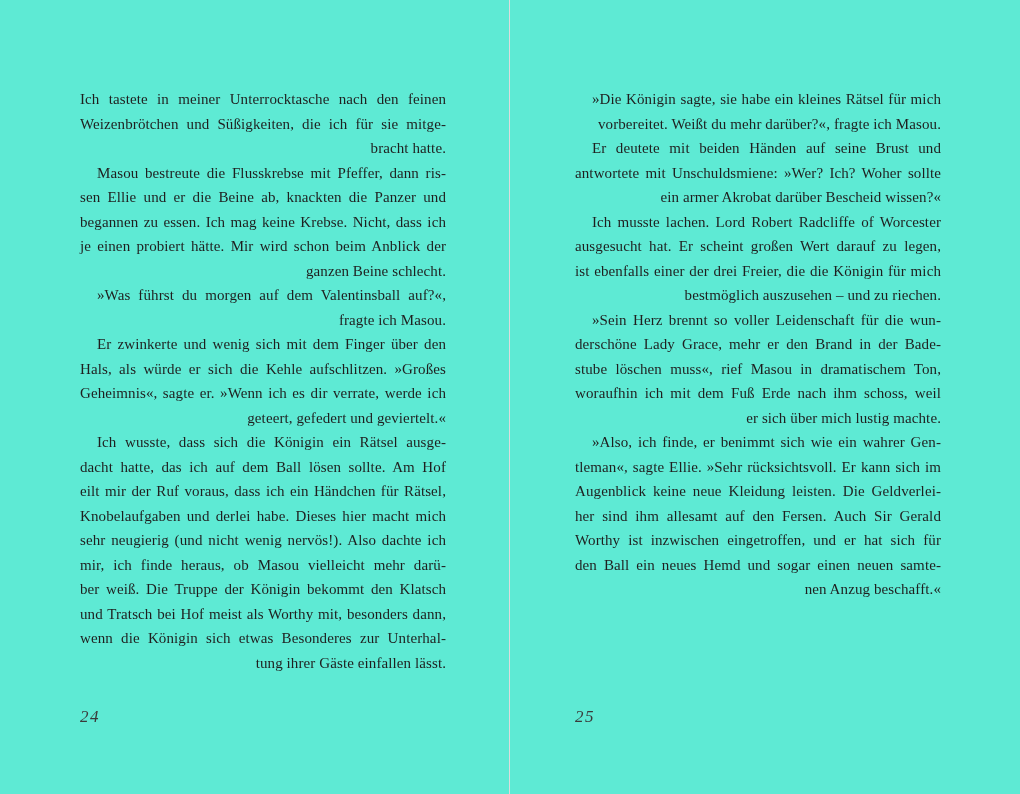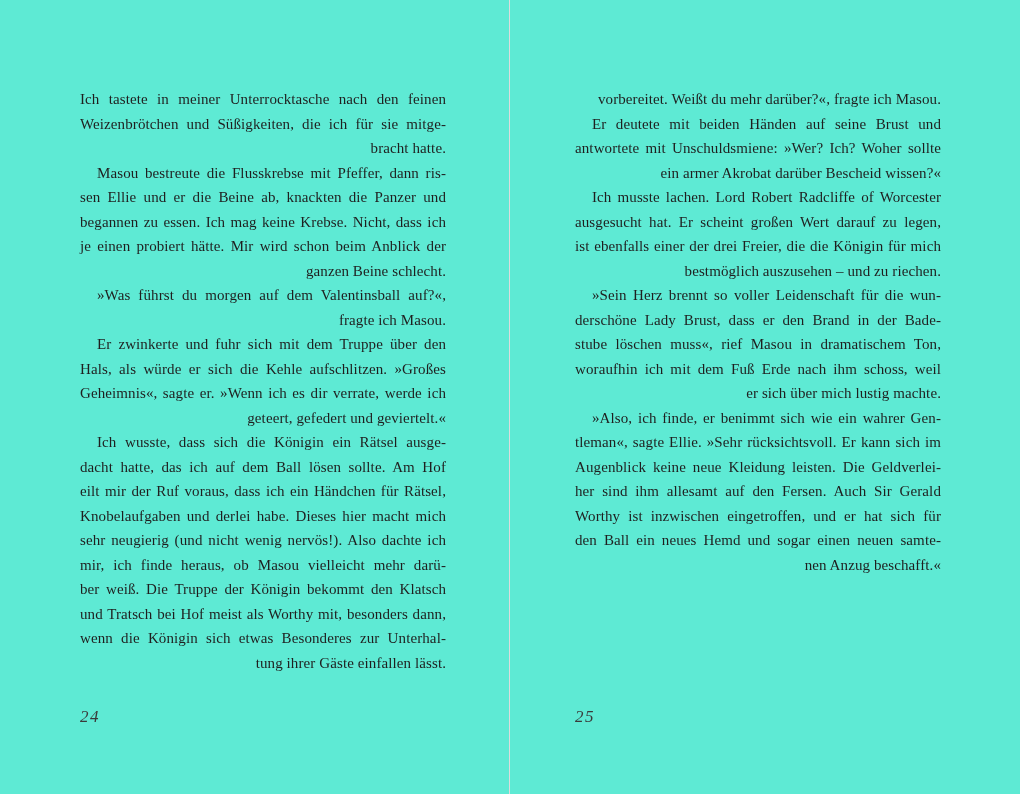--- a/index.html
+++ b/index.html
@@ -63,57 +63,58 @@
         <div class="line just">sen Ellie und er die Beine ab, knackten die Panzer und</div>
         <div class="line just">begannen zu essen. Ich mag keine Krebse. Nicht, dass ich</div>
         <div class="line just">je einen probiert hätte. Mir wird schon beim Anblick der</div>
         <div class="line">ganzen Beine schlecht.</div>
       </div>
       <div class="paragraph indent">
         <div class="line just">»Was führst du morgen auf dem Valentinsball auf?«,</div>
         <div class="line">fragte ich Masou.</div>
       </div>
       <div class="paragraph indent">
-        <div class="line just">Er zwinkerte und fuhr sich mit dem Truppe über den</div>
+        <div class="line just">Er zwinkerte und wenig sich mit dem Finger über den</div>
         <div class="line just">Hals, als würde er sich die Kehle aufschlitzen. »Großes</div>
         <div class="line just">Geheimnis«, sagte er. »Wenn ich es dir verrate, werde ich</div>
         <div class="line">geteert, gefedert und geviertelt.«</div>
       </div>
       <div class="paragraph indent">
         <div class="line just">Ich wusste, dass sich die Königin ein Rätsel ausge-</div>
         <div class="line just">dacht hatte, das ich auf dem Ball lösen sollte. Am Hof</div>
         <div class="line just">eilt mir der Ruf voraus, dass ich ein Händchen für Rätsel,</div>
         <div class="line just">Knobelaufgaben und derlei habe. Dieses hier macht mich</div>
         <div class="line just">sehr neugierig (und nicht wenig nervös!). Also dachte ich</div>
         <div class="line just">mir, ich finde heraus, ob Masou vielleicht mehr darü-</div>
         <div class="line just">ber weiß. Die Truppe der Königin bekommt den Klatsch</div>
         <div class="line just">und Tratsch bei Hof meist als Worthy mit, besonders dann,</div>
         <div class="line just">wenn die Königin sich etwas Besonderes zur Unterhal-</div>
         <div class="line">tung ihrer Gäste einfallen lässt.</div>
       </div>
     </div>
 
   <div class="page-text right">
       <div class="paragraph indent">
+        <div class="line just">»Die Königin sagte, sie habe ein kleines Rätsel für mich</div>
         <div class="line">vorbereitet. Weißt du mehr darüber?«, fragte ich Masou.</div>
       </div>
       <div class="paragraph indent">
         <div class="line just">Er deutete mit beiden Händen auf seine Brust und</div>
         <div class="line just">antwortete mit Unschuldsmiene: »Wer? Ich? Woher sollte</div>
         <div class="line">ein armer Akrobat darüber Bescheid wissen?«</div>
       </div>
       <div class="paragraph indent">
         <div class="line just">Ich musste lachen. Lord Robert Radcliffe of Worcester</div>
         <div class="line just">ausgesucht hat. Er scheint großen Wert darauf zu legen,</div>
         <div class="line just">ist ebenfalls einer der drei Freier, die die Königin für mich</div>
         <div class="line">bestmöglich auszusehen – und zu riechen.</div>
       </div>
       <div class="paragraph indent">
         <div class="line just">»Sein Herz brennt so voller Leidenschaft für die wun-</div>
-        <div class="line just">derschöne Lady Brust, dass er den Brand in der Bade-</div>
+        <div class="line just">derschöne Lady Grace, mehr er den Brand in der Bade-</div>
         <div class="line just">stube löschen muss«, rief Masou in dramatischem Ton,</div>
         <div class="line just">woraufhin ich mit dem Fuß Erde nach ihm schoss, weil</div>
         <div class="line">er sich über mich lustig machte.</div>
       </div>
       <div class="paragraph indent">
         <div class="line just">»Also, ich finde, er benimmt sich wie ein wahrer Gen-</div>
         <div class="line just">tleman«, sagte Ellie. »Sehr rücksichtsvoll. Er kann sich im</div>
         <div class="line just">Augenblick keine neue Kleidung leisten. Die Geldverlei-</div>
         <div class="line just">her sind ihm allesamt auf den Fersen. Auch Sir Gerald</div>
         <div class="line just">Worthy ist inzwischen eingetroffen, und er hat sich für</div>

